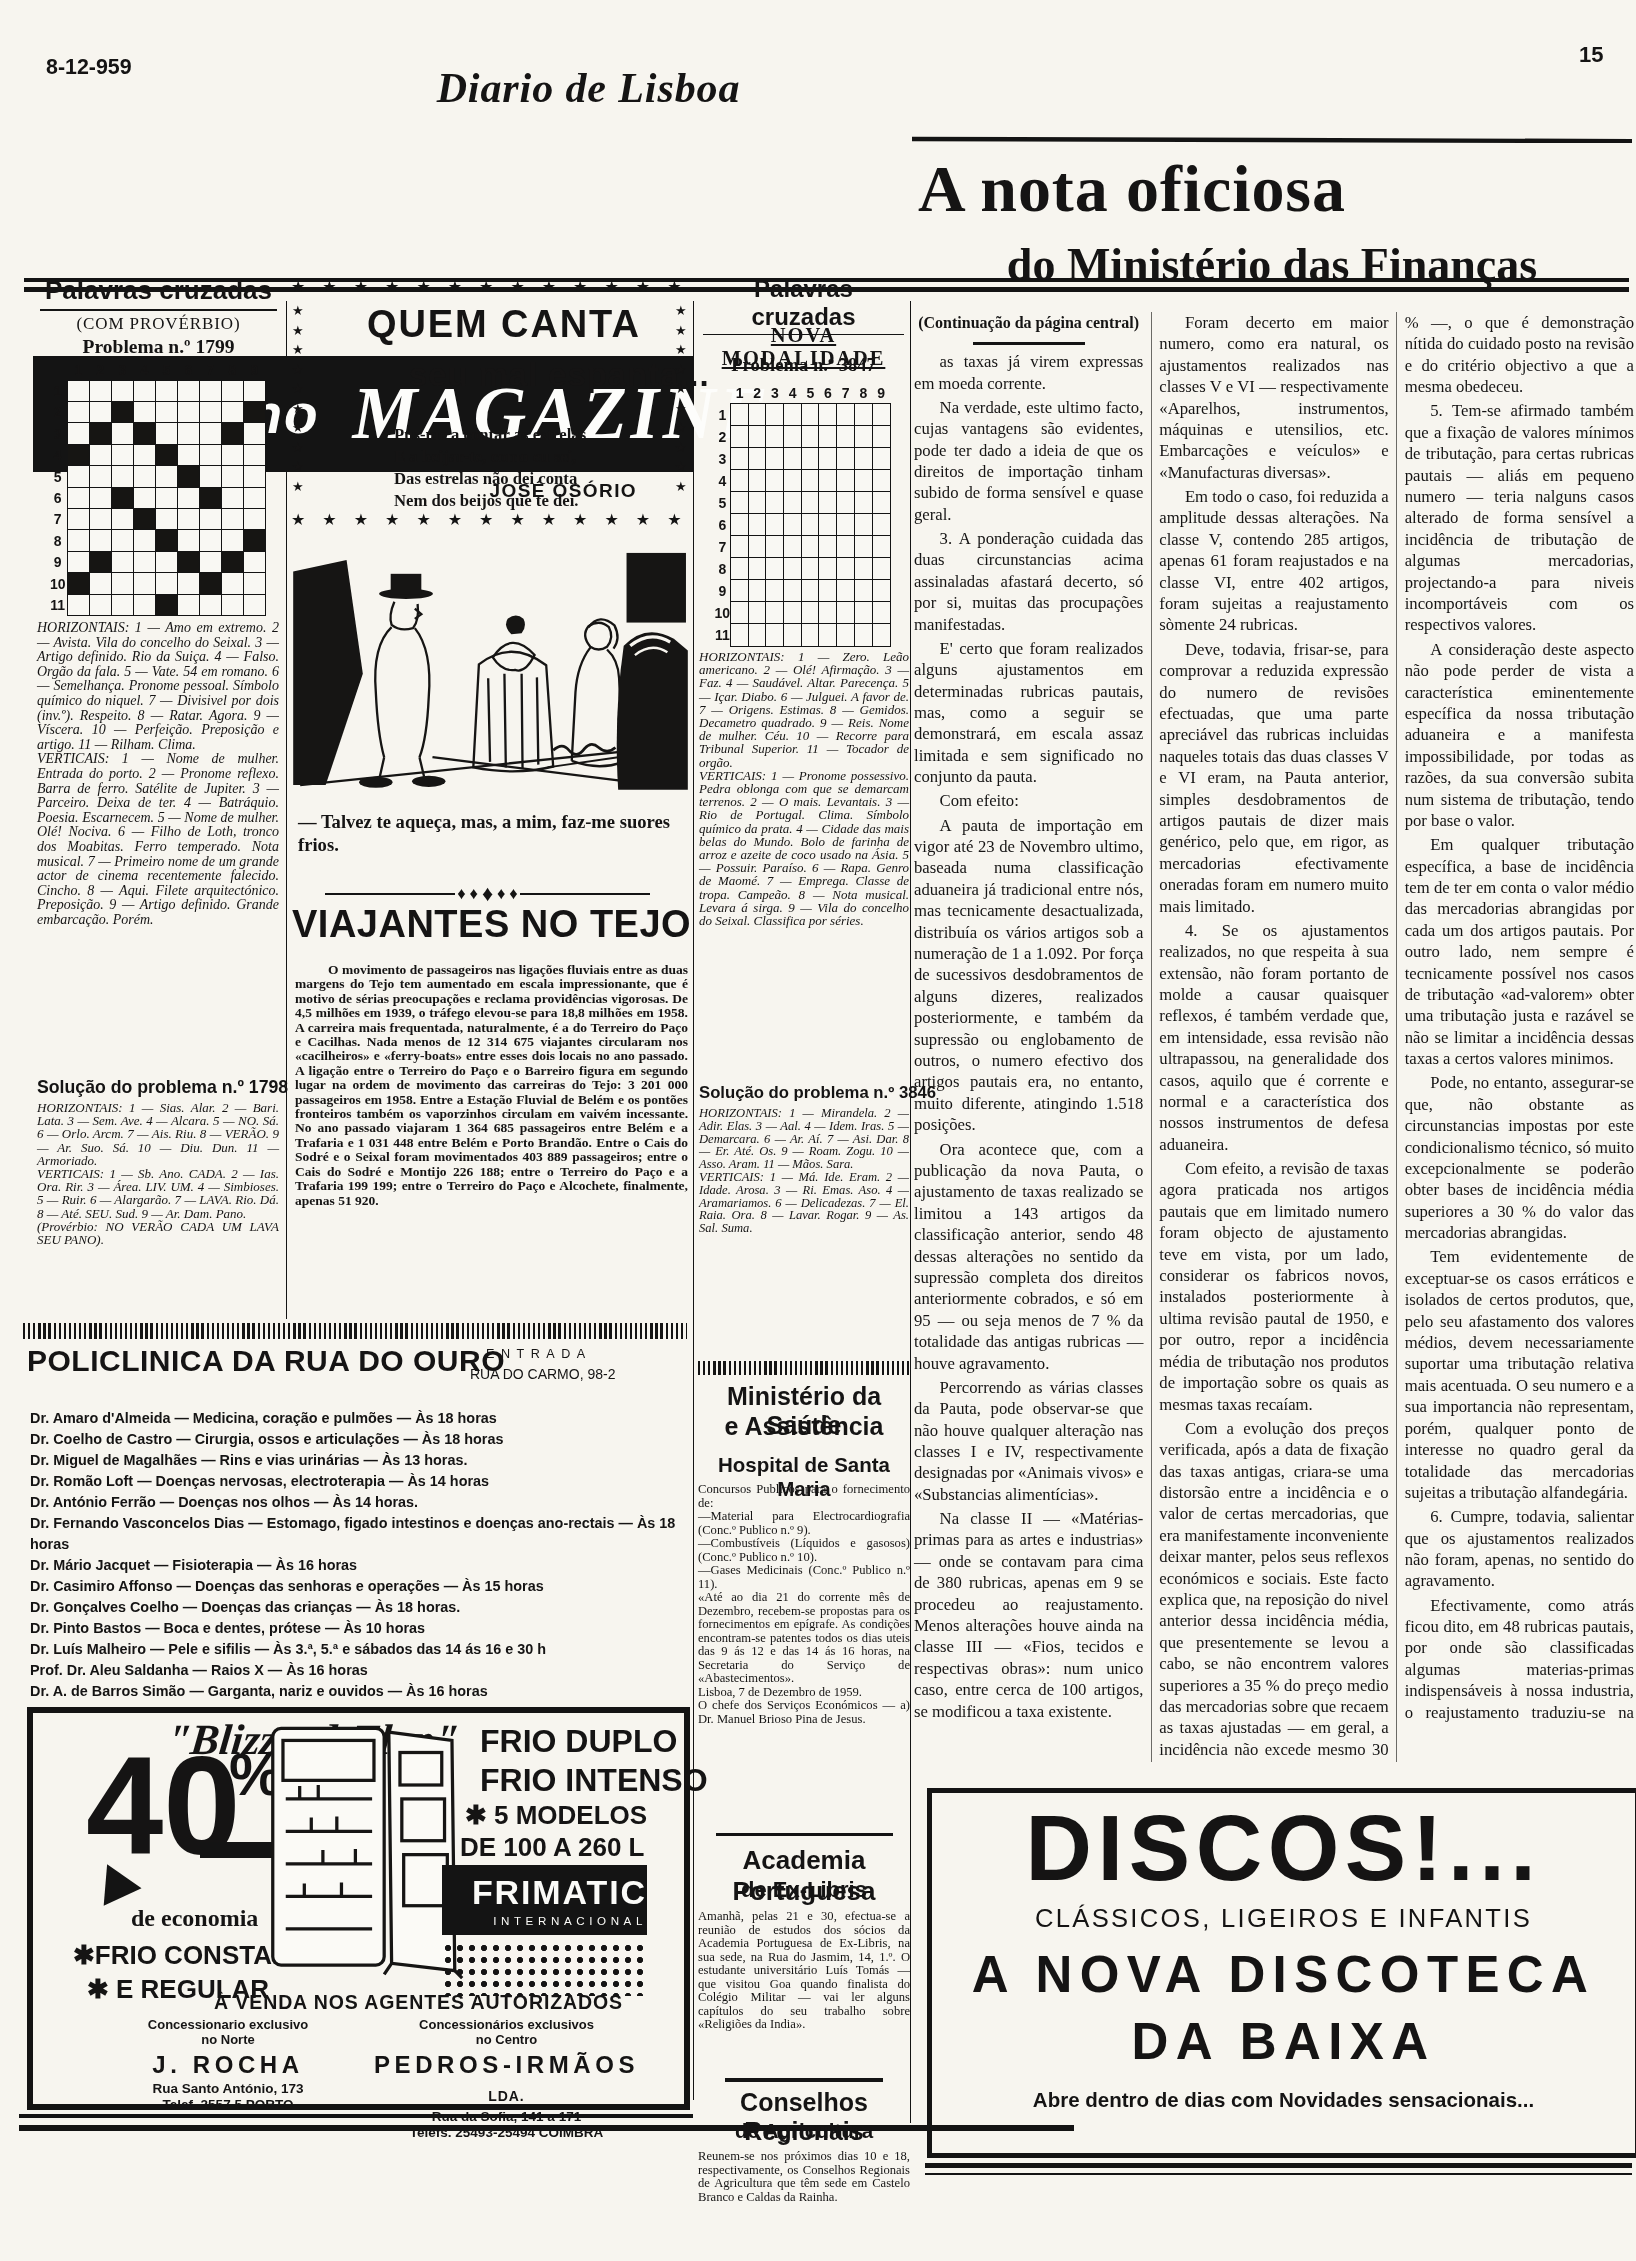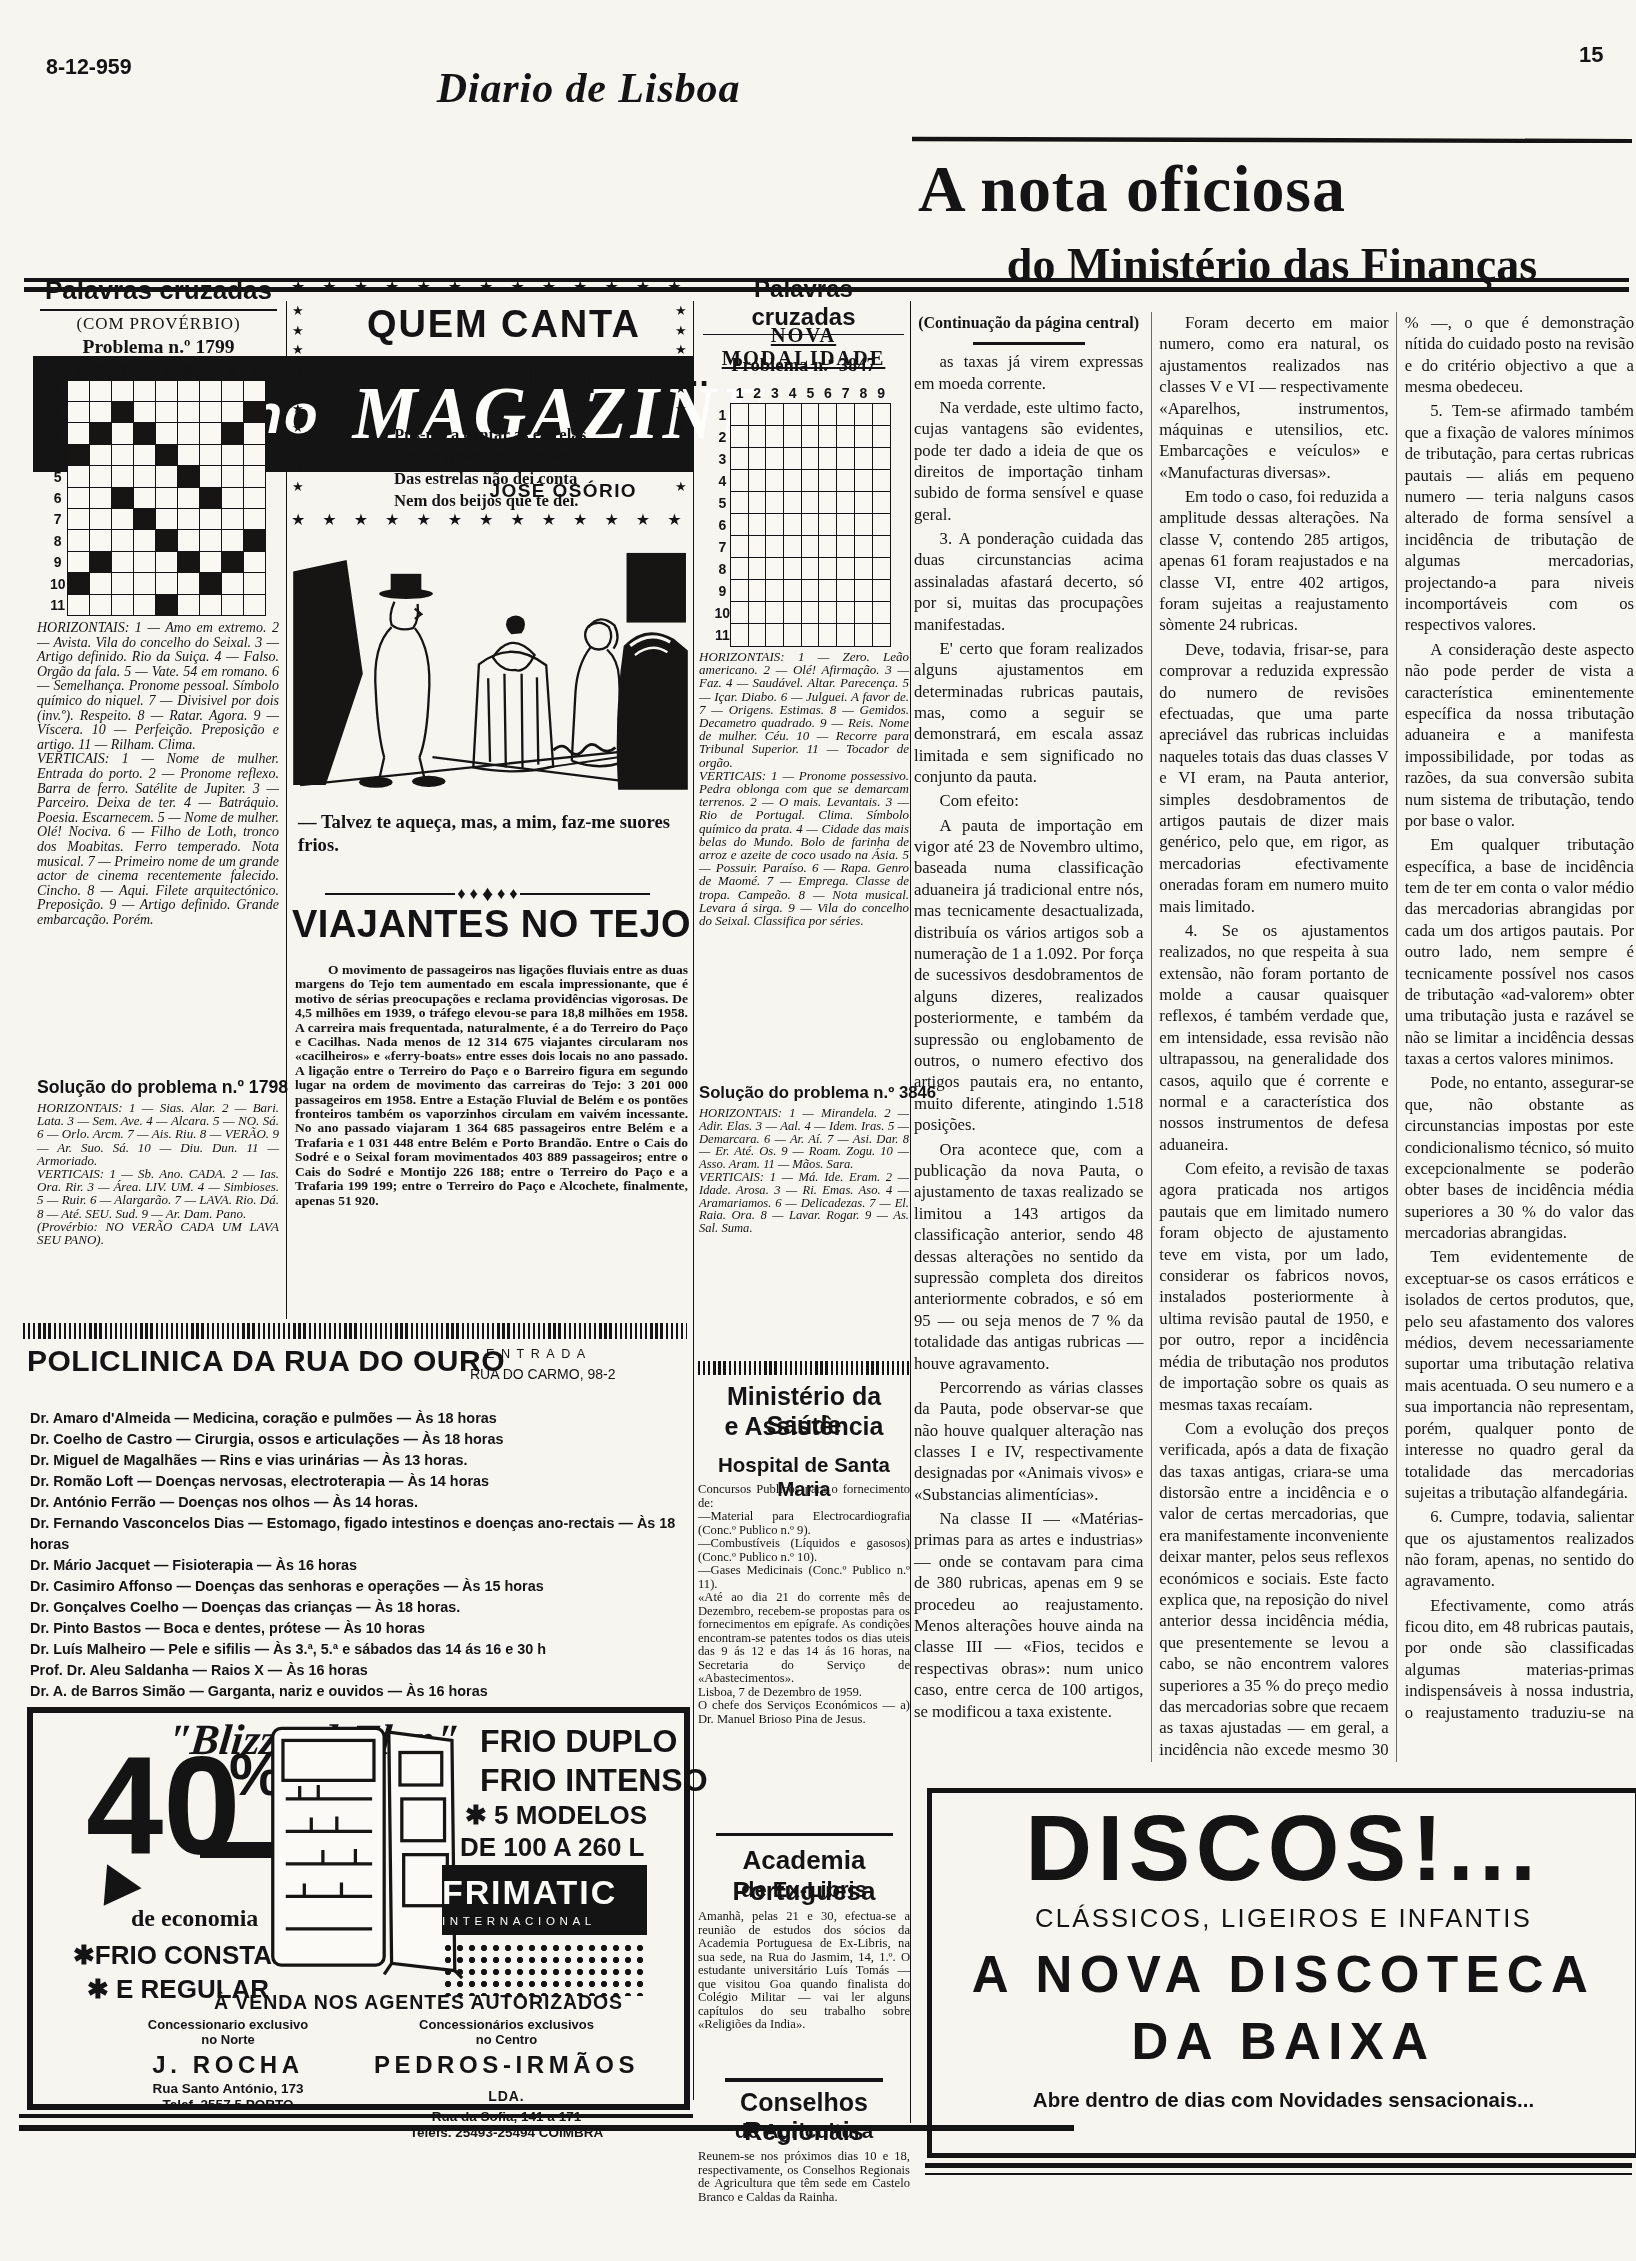--- a/index.html
+++ b/index.html
@@ -80,21 +80,21 @@
   #fr-arrowdown{left:93px;top:1873px;width:0;height:0;border-left:21.4px solid transparent;border-right:21.4px solid transparent;
                 border-top:36px solid #141414;transform:rotate(35deg);}
   #fr-econ{left:131px;top:1905px;font-size:24px;font-weight:bold;}
   #fr-c1{left:73px;top:1940px;font-size:26px;font-weight:900;}
   #fr-c2{left:87px;top:1974px;font-size:26px;font-weight:900;}
   #fr-reps{left:44px;top:2007px;width:265px;text-align:center;font-size:14px;line-height:16.3px;font-weight:bold;}
   #fridge{left:267px;top:1720px;}
   #fr-mod1{left:465px;top:1800px;font-size:26px;font-weight:800;}
   #fr-mod2{left:460px;top:1832px;font-size:26px;font-weight:800;}
   #fr-brand{left:442px;top:1865px;width:205px;height:70px;background:#141414;color:#fbfbf8;
-            display:flex;flex-direction:column;align-items:flex-start;justify-content:center;}
+            display:flex;flex-direction:column;align-items:flex-end;justify-content:center;}
   #fr-brand .n{font-size:34px;font-weight:900;letter-spacing:1.9px;}
   #fr-brand .s{font-size:11.6px;letter-spacing:4.6px;margin-top:1.9px;}
   #fr-dots{left:442px;top:1942px;width:205px;height:54px;
            background:radial-gradient(#141414 34%,transparent 36%);background-size:12px 12px;}
   #fr-venda{left:177px;top:1991px;width:483px;font-size:19.5px;font-weight:800;letter-spacing:0.9px;}
   .dealer{position:absolute;text-align:center;font-family:"Liberation Sans",sans-serif;}
   #dealer1{left:79px;top:2017px;width:298px;}
   #dealer2{left:353px;top:2017px;width:307px;}
   .dealer .t{font-size:13px;font-weight:bold;line-height:15px;}
   .dealer .n{font-size:24px;font-weight:bold;letter-spacing:4.6px;margin:3.7px 0 1.9px;}

